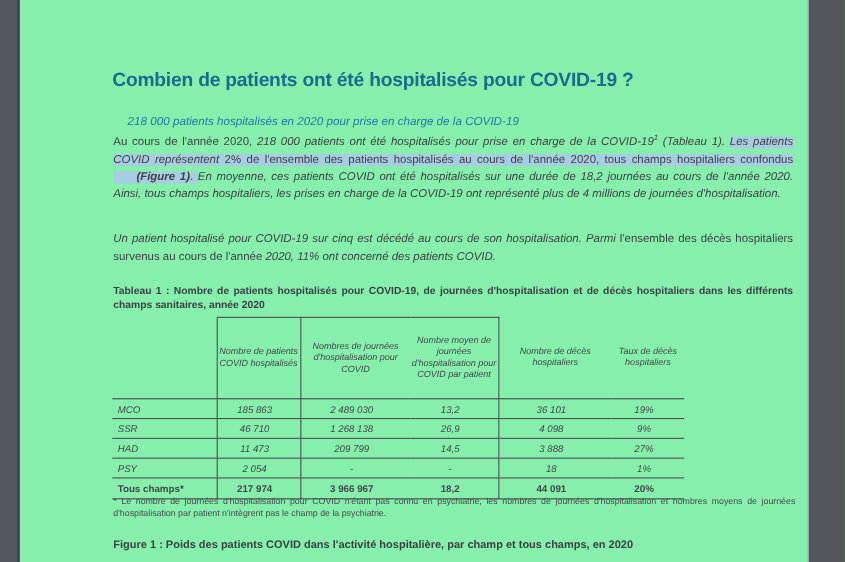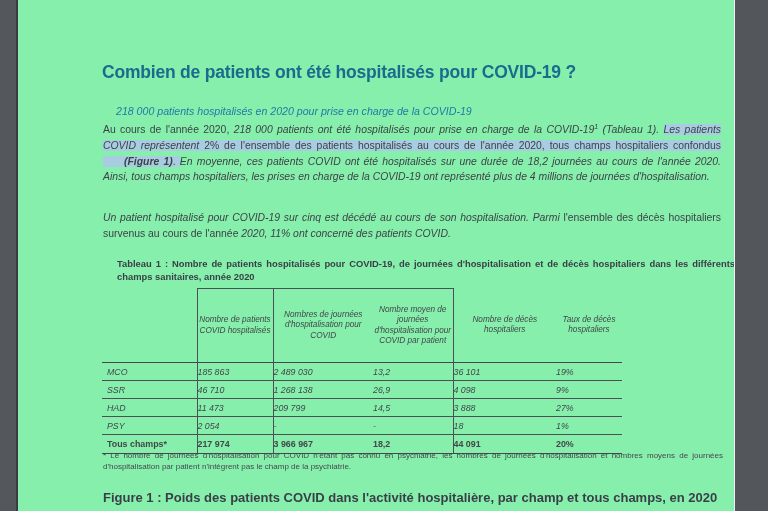--- a/index.html
+++ b/index.html
@@ -28,47 +28,47 @@
     left:85px;width:618px;
     font-size:10.4px;line-height:15.6px;color:#3e4247;text-align:justify;
   }
   .p1{top:112px;}
   .p2{top:200px;}
   .it{font-style:italic;}
   .bi{font-style:italic;font-weight:bold;padding-left:21px;}
   .hl{background:#a8cde2;}
   sup{font-size:7px;line-height:0;}
   .tcaption{
-    left:99px;top:257px;width:618px;
+    left:85px;top:257px;width:618px;
     font-size:9.4px;font-weight:bold;color:#3a3f47;line-height:13px;text-align:justify;
   }
   .fcaption{
     left:85px;top:490px;width:630px;
-    font-size:13px;font-weight:bold;color:#3a3f47;
+    font-size:10px;font-weight:bold;color:#3a3f47;
   }
   .footnote{
     left:85px;top:451px;width:620px;
     font-size:8px;line-height:10.6px;color:#46494d;text-align:justify;
   }
   table.data{
     position:absolute;left:84px;top:288px;
     border-collapse:collapse;table-layout:fixed;width:520px;
     color:#43464a;
   }
   table.data td,table.data th{
     padding:0;margin:0;font-weight:normal;overflow:hidden;
   }
   table.data th{
     font-size:8.2px;font-style:italic;line-height:10.5px;
     vertical-align:middle;text-align:center;height:73px;
     border-bottom:1.4px solid #44474b;
   }
   table.data td{
     font-size:8.8px;font-style:italic;line-height:16px;height:17px;
-    text-align:left;padding-right:7px;
+    text-align:center;padding-right:7px;
     border-bottom:1.2px solid #4c4f53;
   }
   table.data td.champ{text-align:left;padding-left:5px;padding-right:0;margin-top:25px;}
   .b-r{border-right:1.2px solid #4c4f53;}
   .b-t{border-top:1.2px solid #4c4f53;}
   table.data tr.total td{
     font-weight:bold;font-style:normal;font-size:8.9px;height:18px;
     border-bottom:1.6px solid #44474b;
   }
   col.c1{width:95px;}col.c2{width:76px;}col.c3{width:100px;}

